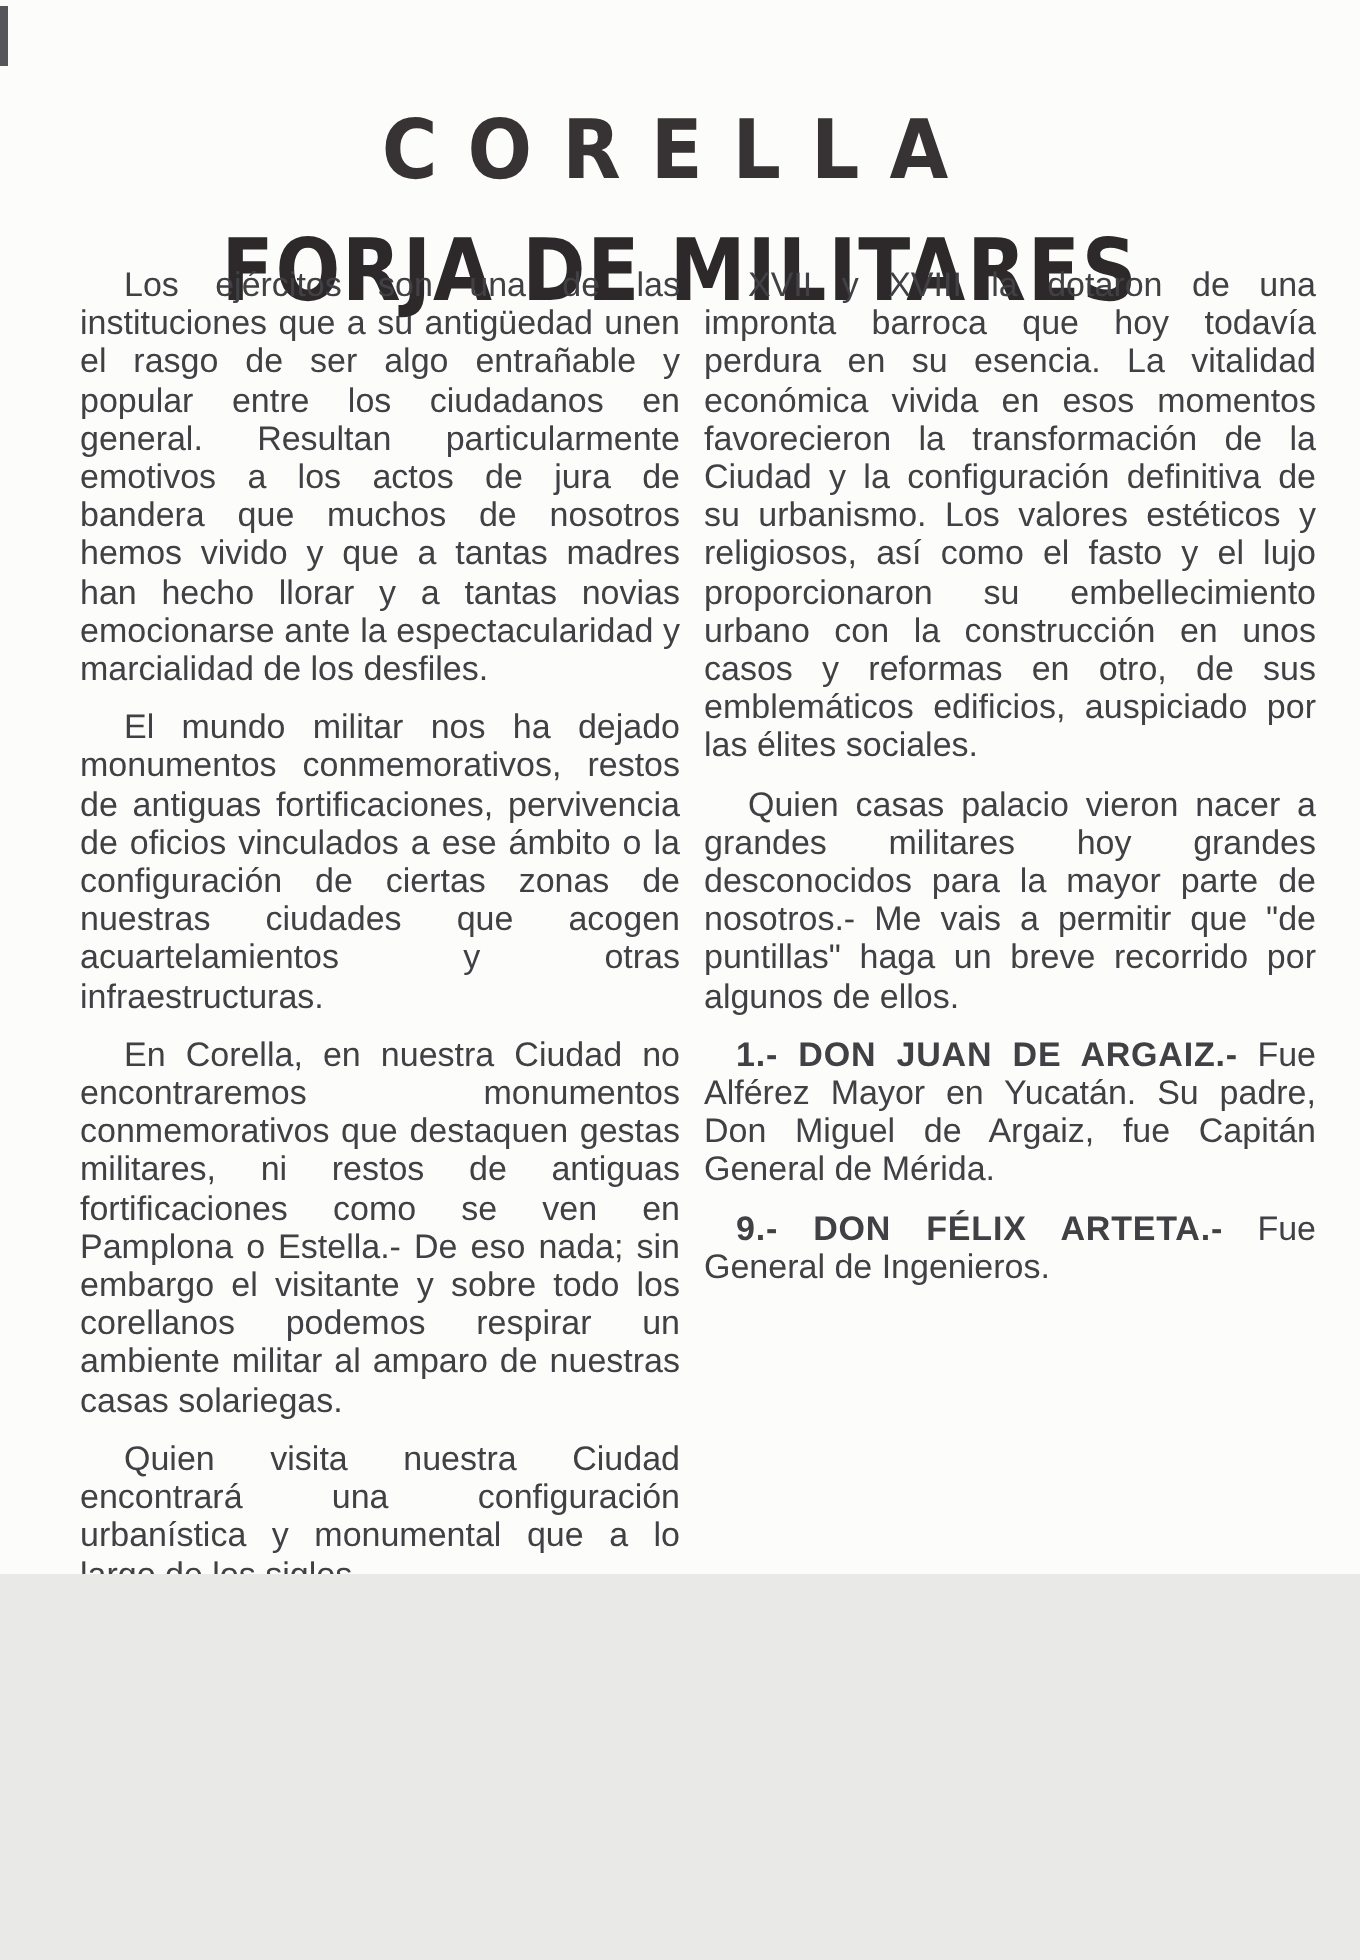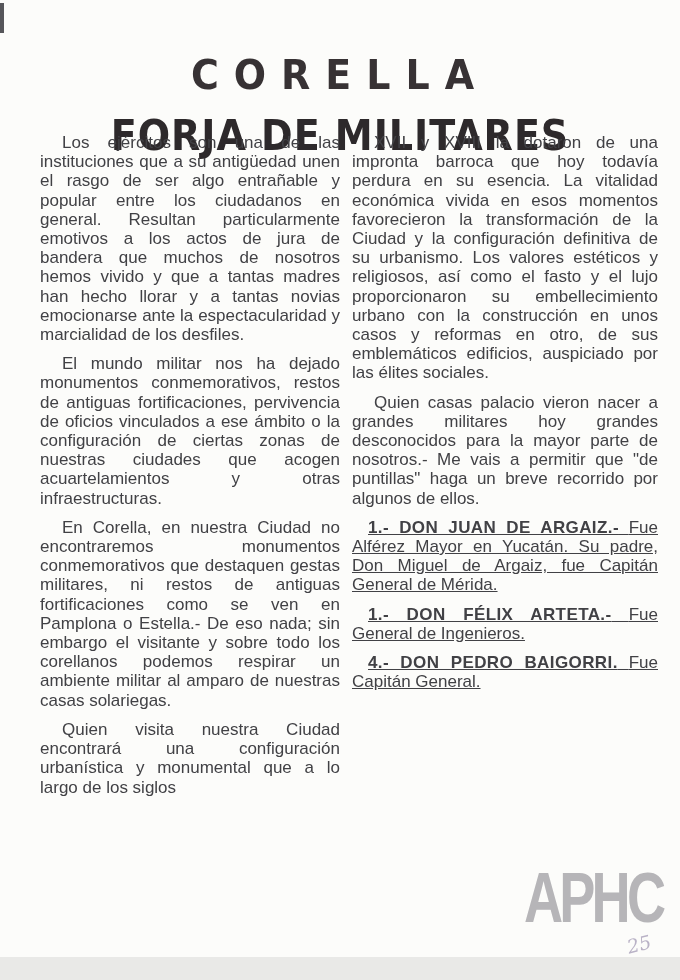--- a/index.html
+++ b/index.html
@@ -4,21 +4,21 @@
 <style>
   html,body{margin:0;padding:0;}
   body{
     width:680px;height:980px;
     background:#e9e9e7;
     font-family:"Liberation Sans", sans-serif;
     overflow:hidden;
   }
   .page{
     position:relative;
-    width:680px;height:957px;
+    width:680px;height:787px;
     background:#fcfcfa;
     overflow:hidden;
   }
   
   .title{
     position:absolute; top:26px; left:0; right:0;
     text-align:center;
     font-family:"DejaVu Sans", sans-serif;
     font-weight:800;
     font-size:38px;
@@ -48,21 +48,21 @@
     font-size:17px;
     line-height:19.2px;
     text-align:justify;
   }
   .col-left{ left:40px; width:300px; }
   .col-right{ left:352px; width:306px; }
   .col p{
     margin:0 0 10px 0;
     text-indent:22px;
   }
-  .col p.entry{ text-indent:16px;text-decoration:underline; }
+  .col p.entry{ text-indent:16px; }
   .entry .lead{ font-weight:700; letter-spacing:0.4px; }
   
   .watermark{
     position:absolute; left:524px; top:856px;
     z-index:1;
     font-family:"Liberation Sans", sans-serif;
     font-weight:800;
     font-size:57px;
     letter-spacing:-4px;
     color:rgba(124,122,129,0.55);
@@ -113,22 +113,21 @@
     <p>El mundo militar nos ha dejado monumentos conmemorativos, restos de antiguas fortificaciones, pervivencia de oficios vinculados a ese ámbito o la configuración de ciertas zonas de nuestras ciudades que acogen acuartelamientos y otras infraestructuras.</p>
     <p>En Corella, en nuestra Ciudad no encontraremos monumentos conmemorativos que destaquen gestas militares, ni restos de antiguas fortificaciones como se ven en Pamplona o Estella.- De eso nada; sin embargo el visitante y sobre todo los corellanos podemos respirar un ambiente militar al amparo de nuestras casas solariegas.</p>
     <p>Quien visita nuestra Ciudad encontrará una configuración urbanística y monumental que a lo largo de los siglos</p>
   </div>
 
   <div class="col col-right">
     <p>XVII y XVIII la dotaron de una impronta barroca que hoy todavía perdura en su esencia. La vitalidad económica vivida en esos momentos favorecieron la transformación de la Ciudad y la configuración definitiva de su urbanismo. Los valores estéticos y religiosos, así como el fasto y el lujo proporcionaron su embellecimiento urbano con la construcción en unos casos y reformas en otro, de sus emblemáticos edificios, auspiciado por las élites sociales.</p>
     <p>Quien casas palacio vieron nacer a grandes militares hoy grandes desconocidos para la mayor parte de nosotros.- Me vais a permitir que "de puntillas" haga un breve recorrido por algunos de ellos.</p>
 
     <p class="entry"><span class="lead">1.- DON JUAN DE ARGAIZ.-</span> <span>Fue Alférez Mayor en Yucatán. Su padre, Don Miguel de Argaiz, fue Capitán General de Mérida.</span></p>
-    <p class="entry"><span class="lead">1.- DON FÉLIX ARTETA.-</span> <span>Fue General de Ingenieros.</span></p>
-    <p class="entry"><span class="lead">4.- DON PEDRO BAIGORRI.</span> <span>Fue Capitán General.</span></p>
+    <p class="entry"><span class="lead">9.- DON FÉLIX ARTETA.-</span> <span>Fue General de Ingenieros.</span></p>
   </div>
 
   <div class="pencil">25</div>
 
   <div class="scanline-left"></div>
   <div class="scanband"></div>
   <div class="scanline-right"></div>
 
 </div>
 

